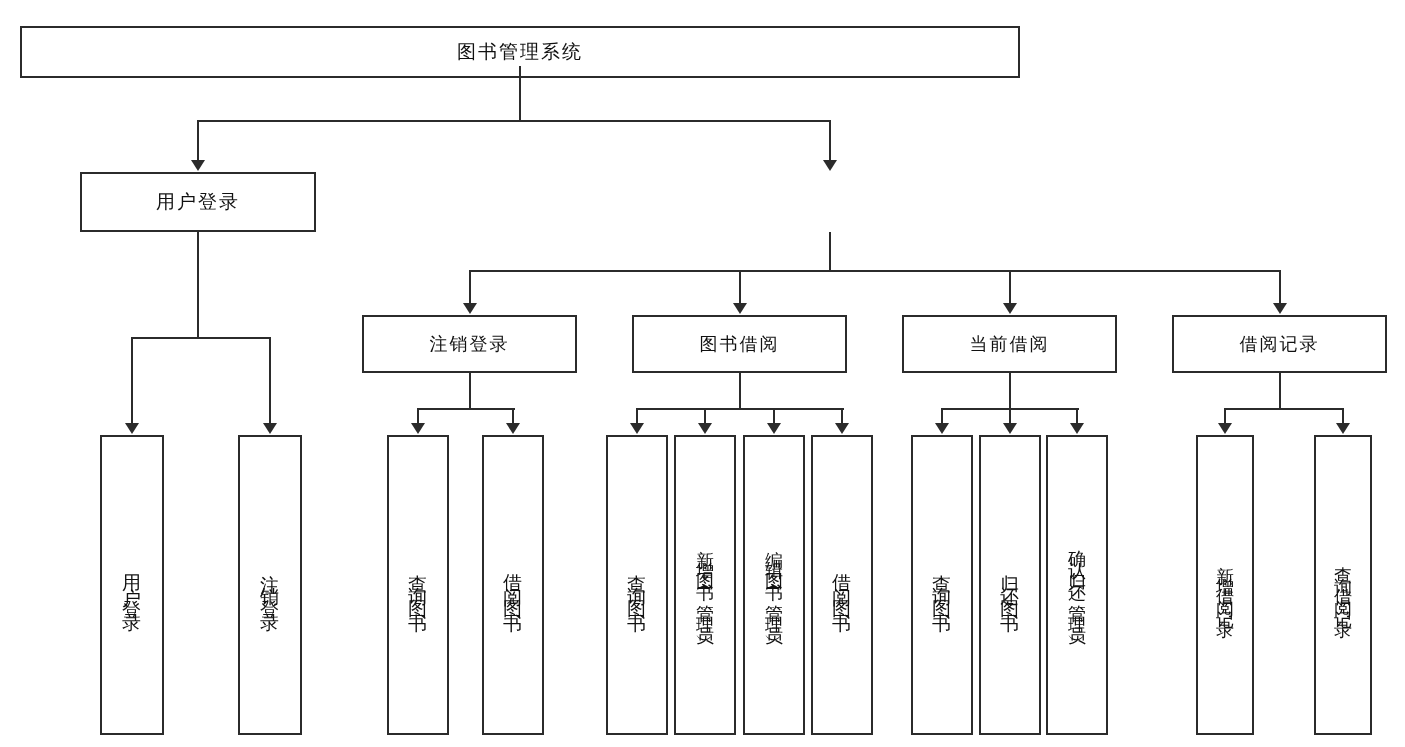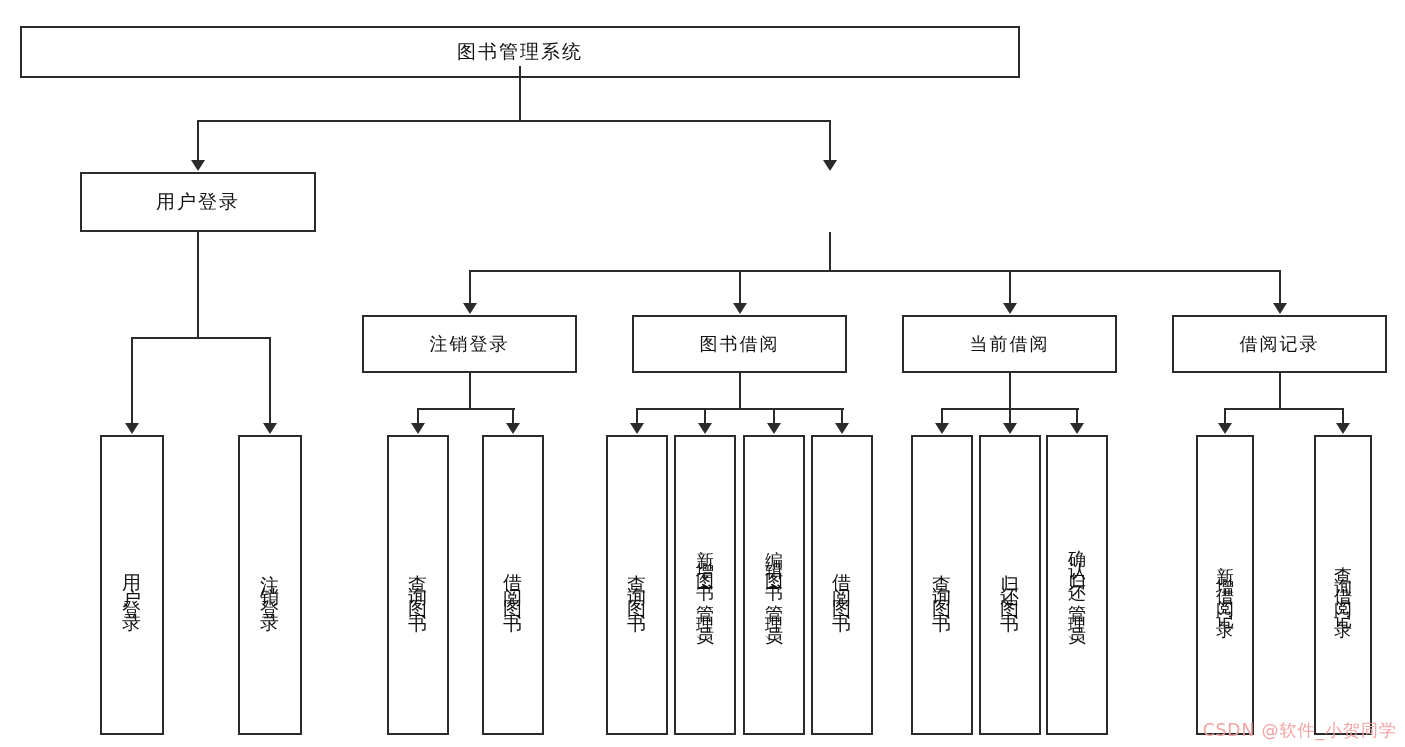--- a/index.html
+++ b/index.html
@@ -130,15 +130,14 @@
   <div class="vbox long" style="left:743px;width:62px">编辑图书（管理员）</div>
   <div class="vbox" style="left:811px;width:62px">借阅图书</div>
 
   <div class="vbox" style="left:911px;width:62px">查询图书</div>
   <div class="vbox" style="left:979px;width:62px">归还图书</div>
   <div class="vbox long" style="left:1046px;width:62px">确认归还（管理员）</div>
 
   <div class="vbox long" style="left:1196px;width:58px">新增借阅记录</div>
   <div class="vbox long" style="left:1314px;width:58px">查询借阅记录</div>
 
-  <div class="watermark">CSDN @软件_小贺同学</div>
 
 </div>
 
 </body></html>

